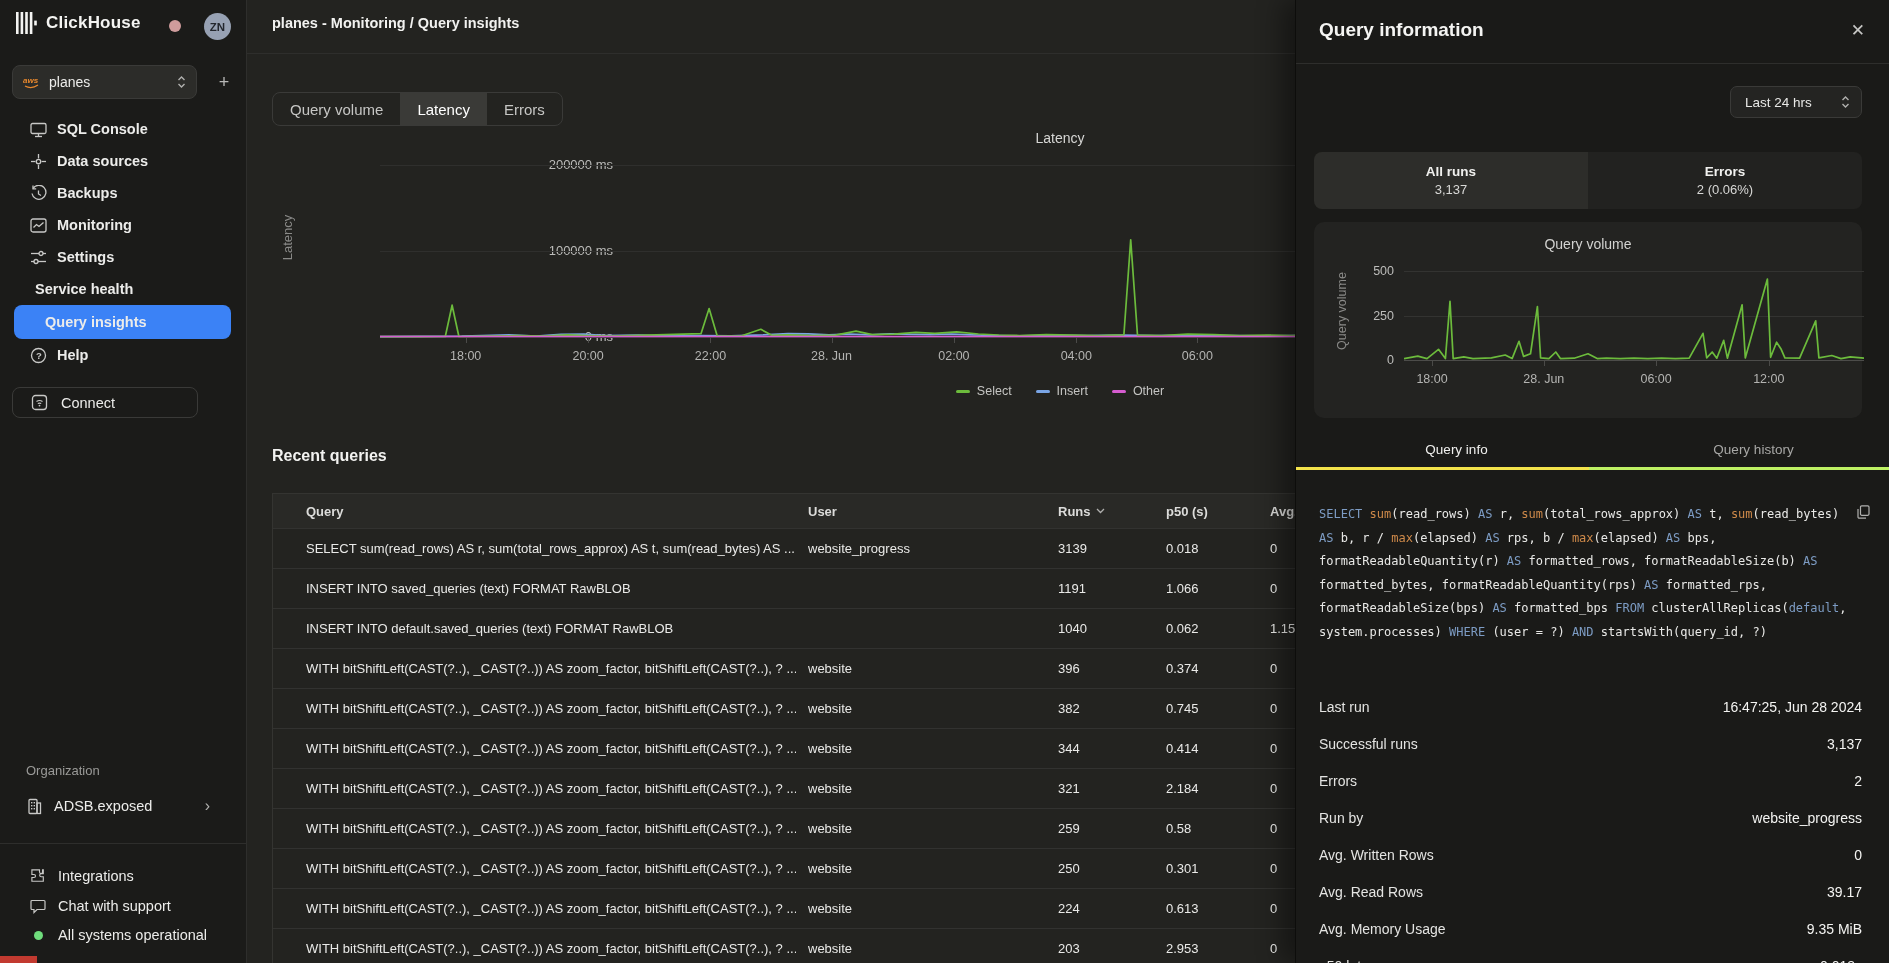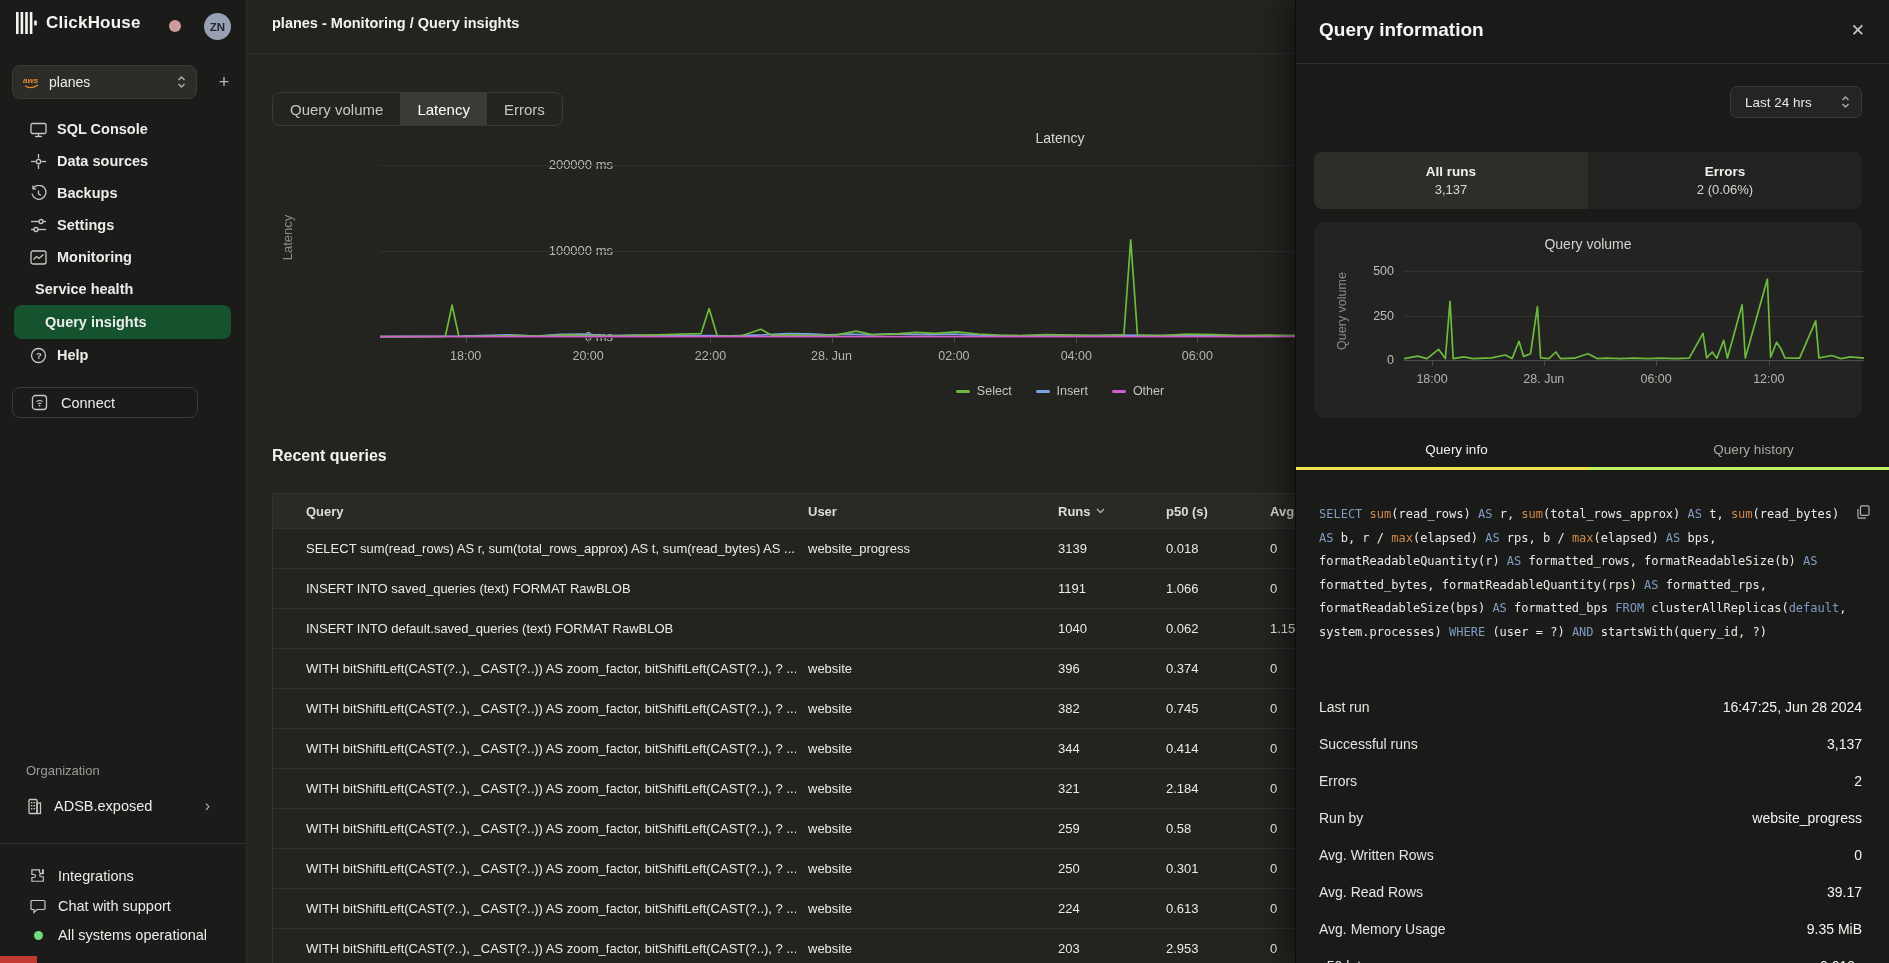--- a/index.html
+++ b/index.html
@@ -13,21 +13,21 @@
   .brand { color:#f4f4f2; font-size:17px; font-weight:700; margin-left:9px; letter-spacing:.2px; }
   .notif-dot { position:absolute; left:169px; top:20px; width:12px; height:12px; border-radius:50%; background:#cf9c9c; }
   .avatar { position:absolute; left:204px; top:13px; width:27px; height:27px; border-radius:50%; background:#97a1b3; color:#23262d; font-size:11.5px; font-weight:700; display:flex; align-items:center; justify-content:center; }
   .svc-select { position:absolute; left:12px; top:65px; width:185px; height:34px; background:#2c2c29; border:1px solid #3a3a38; border-radius:8px; display:flex; align-items:center; padding:0 10px; }
   .svc-name { color:#ececea; font-size:14px; margin-left:9px; flex:1; }
   .add-service { position:absolute; left:210px; top:68px; width:28px; height:28px; color:#b8b8b6; font-size:18px; display:flex; align-items:center; justify-content:center; }
   .nav { position:absolute; left:0; top:113px; width:247px;font-weight:bold; }
   .nav-item { position:relative; height:32px; display:flex; align-items:center; padding-left:30px; color:#ececea; font-size:14.5px; cursor:default; }
   .nav-item .nv-icon { width:17px; height:17px; margin-right:10px; display:flex; align-items:center; justify-content:center; color:#c8c8c6; }
   .nav-sub { padding-left:35px; }
-  .nav-active { background:#14532d; border-radius:8px; margin:0 16px 0 14px; padding-left:31px; height:34px; }
+  .nav-active { background:#3b82f6; border-radius:8px; margin:0 16px 0 14px; padding-left:31px; height:34px; }
   .connect-btn { position:absolute; left:12px; top:387px; width:186px; height:31px; border:1px solid #3a3a38; border-radius:8px; display:flex; align-items:center; padding-left:18px; color:#ececea; font-size:14.5px; }
   .connect-btn .nv-icon { width:17px; height:17px; margin-right:13px; color:#c8c8c6; display:flex; align-items:center; }
   .org-label { position:absolute; left:26px; top:763px; color:#9a9a98; font-size:13px; }
   .org-row { position:absolute; left:14px; top:790px; width:218px; height:32px; display:flex; align-items:center; padding-left:12px; color:#ececea; font-size:14.5px; }
   .org-row .nv-icon { width:17px; height:17px; margin-right:11px; color:#c8c8c6; display:flex; align-items:center; }
   .org-chevron { margin-left:auto; margin-right:22px; color:#b0b0ae; font-size:16px; }
   .sb-divider { position:absolute; left:0; top:843px; width:247px; height:1px; background:#2e2e2c; }
   .foot-item { position:absolute; left:30px; height:24px; display:flex; align-items:center; color:#ececea; font-size:14.5px; }
   .foot-item .nv-icon { width:16px; height:16px; margin-right:12px; color:#c8c8c6; display:flex; align-items:center; }
   .status-dot { width:9px; height:9px; border-radius:50%; background:#6fdd7c; margin:0 15px 0 4px; }
@@ -176,36 +176,36 @@
               <path d="M3 3.5 A7 7 0 1 1 2 8.5" fill="none" stroke="currentColor" stroke-width="1.3"></path>
               <polyline points="3,0.5 3,3.8 6.2,3.8" fill="none" stroke="currentColor" stroke-width="1.3"></polyline>
               <polyline points="8.5,5.5 8.5,9 11,10.5" fill="none" stroke="currentColor" stroke-width="1.3"></polyline>
             </svg>
           </span>
         <span>Backups</span>
       </div>
       <div class="nav-item">
         <span class="nv-icon">
             <svg width="17" height="17" viewBox="0 0 17 17">
+              <rect x="1" y="2" width="15" height="13" rx="2" fill="none" stroke="currentColor" stroke-width="1.3"></rect>
+              <polyline points="3.5,10.5 6.5,7.5 9,9.5 13.5,5.5" fill="none" stroke="currentColor" stroke-width="1.3"></polyline>
+            </svg>
+          </span>
+        <span>Monitoring</span>
+      </div>
+      <div class="nav-item">
+        <span class="nv-icon">
+            <svg width="17" height="17" viewBox="0 0 17 17">
               <line x1="1" y1="4.5" x2="16" y2="4.5" stroke="currentColor" stroke-width="1.3"></line>
               <line x1="1" y1="12.5" x2="16" y2="12.5" stroke="currentColor" stroke-width="1.3"></line>
               <circle cx="11" cy="4.5" r="2" fill="#1b1b19" stroke="currentColor" stroke-width="1.3"></circle>
               <circle cx="6" cy="12.5" r="2" fill="#1b1b19" stroke="currentColor" stroke-width="1.3"></circle>
             </svg>
           </span>
         <span>Settings</span>
-      </div>
-      <div class="nav-item">
-        <span class="nv-icon">
-            <svg width="17" height="17" viewBox="0 0 17 17">
-              <rect x="1" y="2" width="15" height="13" rx="2" fill="none" stroke="currentColor" stroke-width="1.3"></rect>
-              <polyline points="3.5,10.5 6.5,7.5 9,9.5 13.5,5.5" fill="none" stroke="currentColor" stroke-width="1.3"></polyline>
-            </svg>
-          </span>
-        <span>Monitoring</span>
       </div>
       <div class="nav-item nav-sub">
         <span>Service health</span>
       </div>
       <div class="nav-item nav-sub nav-active">
         <span>Query insights</span>
       </div>
       <div class="nav-item">
         <span class="nv-icon">
             <svg width="17" height="17" viewBox="0 0 17 17">

